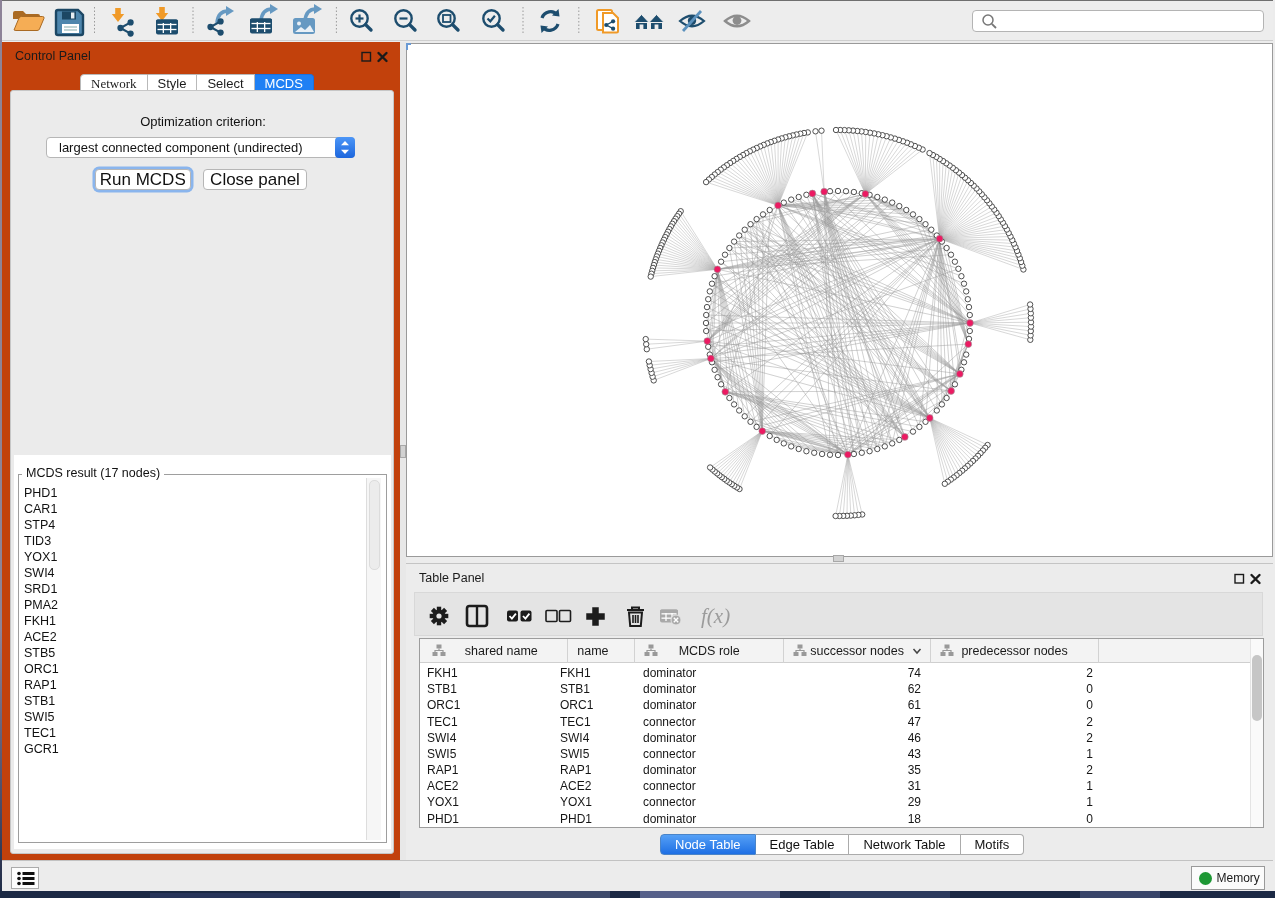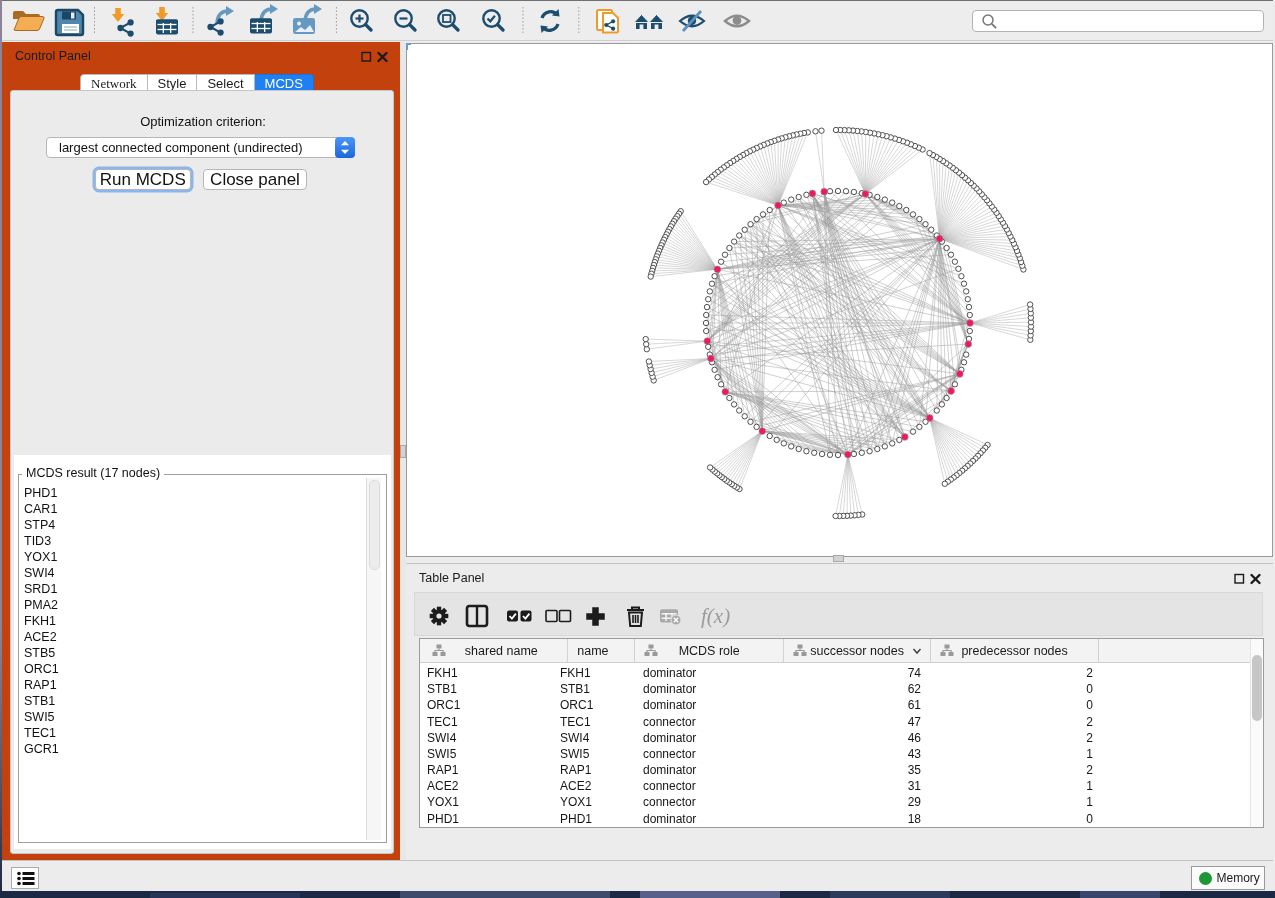--- a/index.html
+++ b/index.html
@@ -1093,20 +1093,26 @@
         <span class="c1">PHD1</span>
         <span class="c2">PHD1</span>
         <span class="c3">dominator</span>
         <span class="c4">18</span>
         <span class="c5">0</span>
       </div>
     <div id="tscroll">
         <div id="tthumb"></div>
       </div>
   </div>
+  <div id="btabs">
+      <div class="btab sel">Node Table</div>
+      <div class="btab">Edge Table</div>
+      <div class="btab">Network Table</div>
+      <div class="btab last">Motifs</div>
+    </div>
 </div>
 <div id="statusbar">
   <div id="listbtn">
       <svg width="18" height="15" viewBox="0 0 18 15" style="position:absolute;left:5px;top:3px">
         <g fill="#111">
           <circle cx="2" cy="2.5" r="1.8"></circle>
           <circle cx="2" cy="7.5" r="1.8"></circle>
           <circle cx="2" cy="12.5" r="1.8"></circle>
           <rect x="5.5" y="1" width="12" height="3"></rect>
           <rect x="5.5" y="6" width="12" height="3"></rect>

